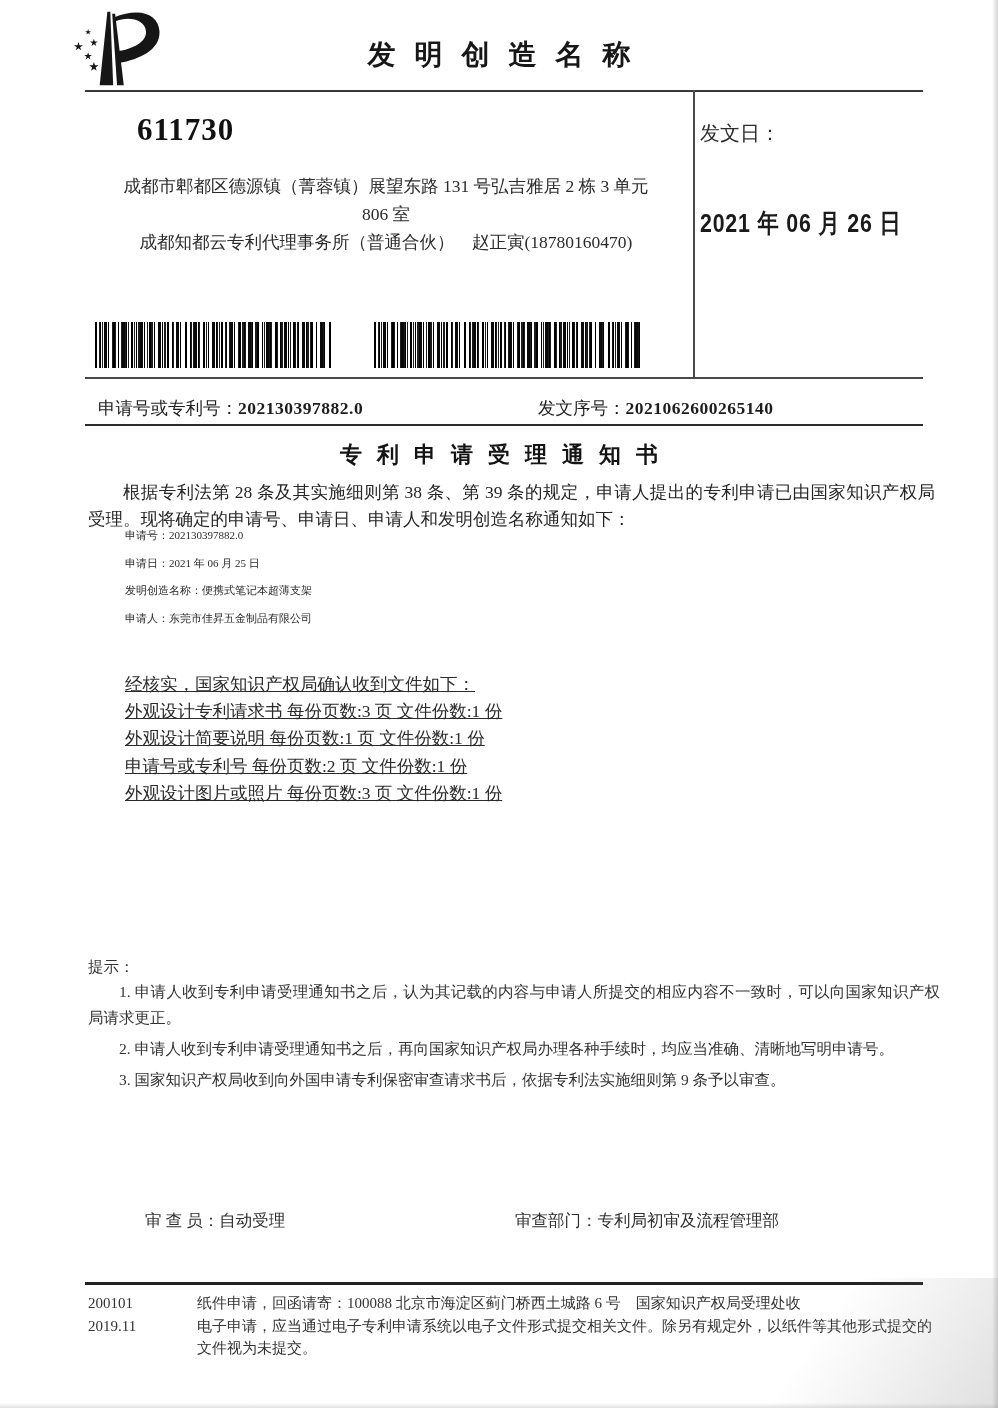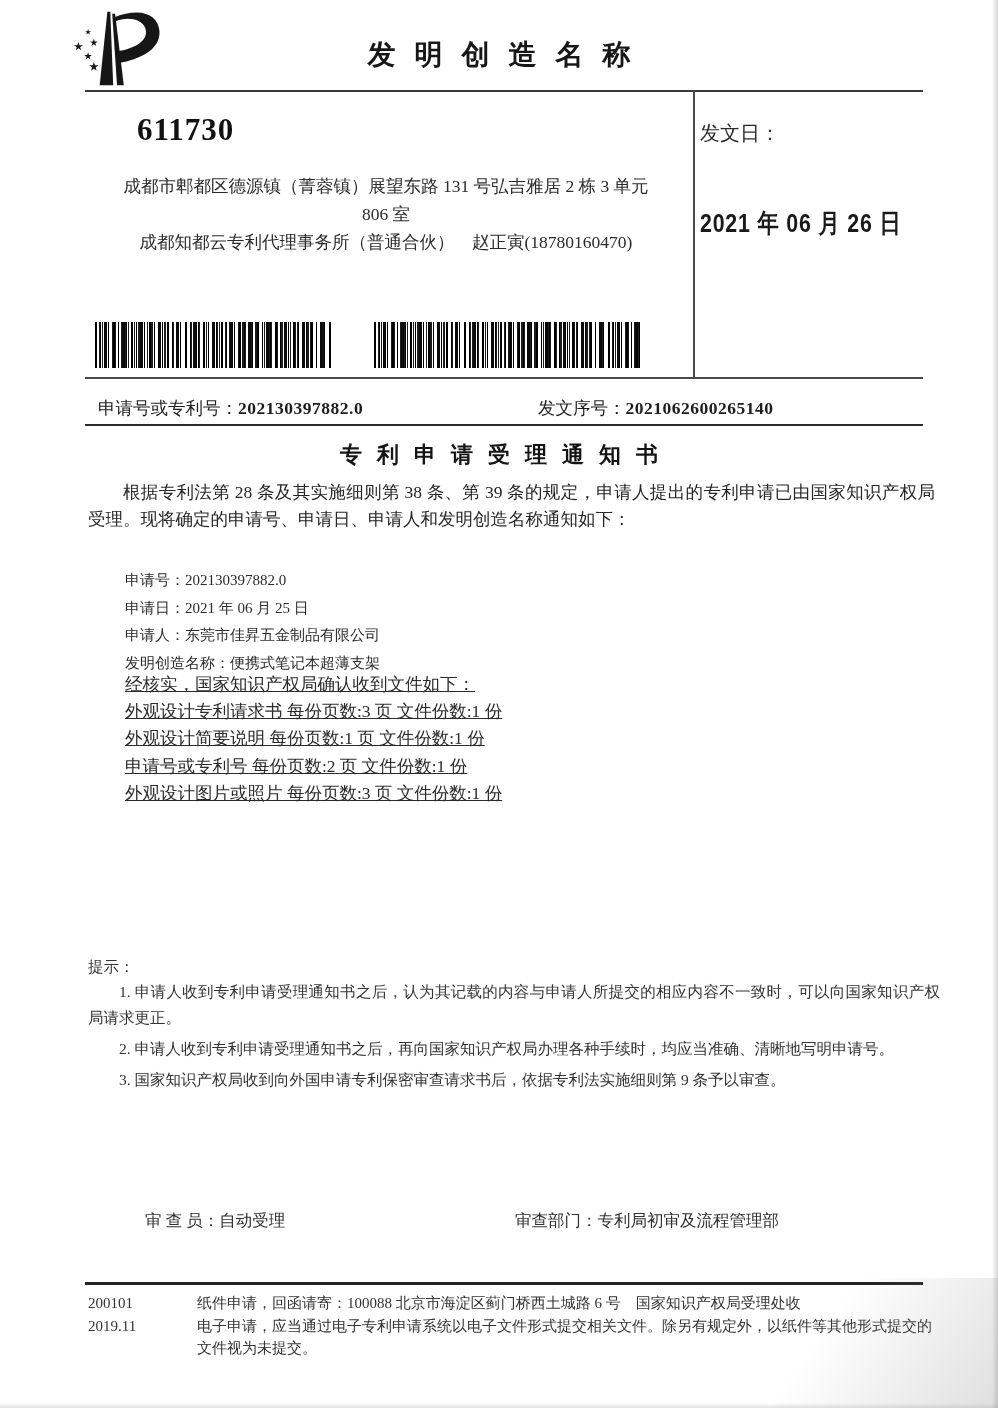--- a/index.html
+++ b/index.html
@@ -54,21 +54,21 @@
   .num-val{font-weight:bold;letter-spacing:0.5px;}
   
   .notice-title{
     position:absolute;left:0;right:0;top:440px;text-align:center;
     font-size:22px;font-weight:bold;letter-spacing:15px;text-indent:15px;color:#141414;
   }
   .intro{
     position:absolute;left:88px;top:479px;width:847px;
     font-size:17.5px;line-height:27px;text-align:justify;text-indent:2em;color:#262626;
   }
-  .fields{position:absolute;left:125px;top:567px;font-size:15px;line-height:27.5px;color:#2b2b2b;}
+  .fields{position:absolute;left:125px;top:522px;font-size:11px;line-height:27.5px;color:#2b2b2b;}
   .fields div{white-space:nowrap;}
   .docs{position:absolute;left:125px;top:671px;font-size:17.5px;line-height:27.2px;color:#2b2b2b;text-decoration:underline;}
   .docs div{white-space:nowrap;}
   
   .tips-label{position:absolute;left:88px;top:957px;font-size:15.5px;color:#333;}
   .tips{position:absolute;left:88px;top:979px;width:852px;font-size:15.5px;line-height:26px;color:#333;}
   .tips p{margin:0 0 5px 0;text-indent:2em;text-align:justify;}
   
   .examiner{position:absolute;left:145px;top:1210px;font-size:16.5px;color:#2f2f2f;white-space:nowrap;}
   .department{position:absolute;left:515px;top:1210px;font-size:16.5px;color:#2f2f2f;white-space:nowrap;}
@@ -133,22 +133,22 @@
 
   <div class="rule rule-thick"></div>
 
   <div class="notice-title">专利申请受理通知书</div>
 
   <div class="intro">根据专利法第 28 条及其实施细则第 38 条、第 39 条的规定，申请人提出的专利申请已由国家知识产权局受理。现将确定的申请号、申请日、申请人和发明创造名称通知如下：</div>
 
   <div class="fields">
     <div><span>申请号：</span><span>202130397882.0</span></div>
     <div><span>申请日：</span><span>2021 年 06 月 25 日</span></div>
+    <div><span>发明创造名称：</span><span>便携式笔记本超薄支架</span></div>
     <div><span>申请人：</span><span>东莞市佳昇五金制品有限公司</span></div>
-    <div><span>发明创造名称：</span><span>便携式笔记本超薄支架</span></div>
   </div>
 
   <div class="docs">
     <div>经核实，国家知识产权局确认收到文件如下：</div>
     <div>外观设计专利请求书 每份页数:3 页  文件份数:1 份</div>
     <div>外观设计简要说明 每份页数:1 页  文件份数:1 份</div>
     <div>申请号或专利号 每份页数:2 页  文件份数:1 份</div>
     <div>外观设计图片或照片  每份页数:3 页  文件份数:1 份</div>
   </div>
 

